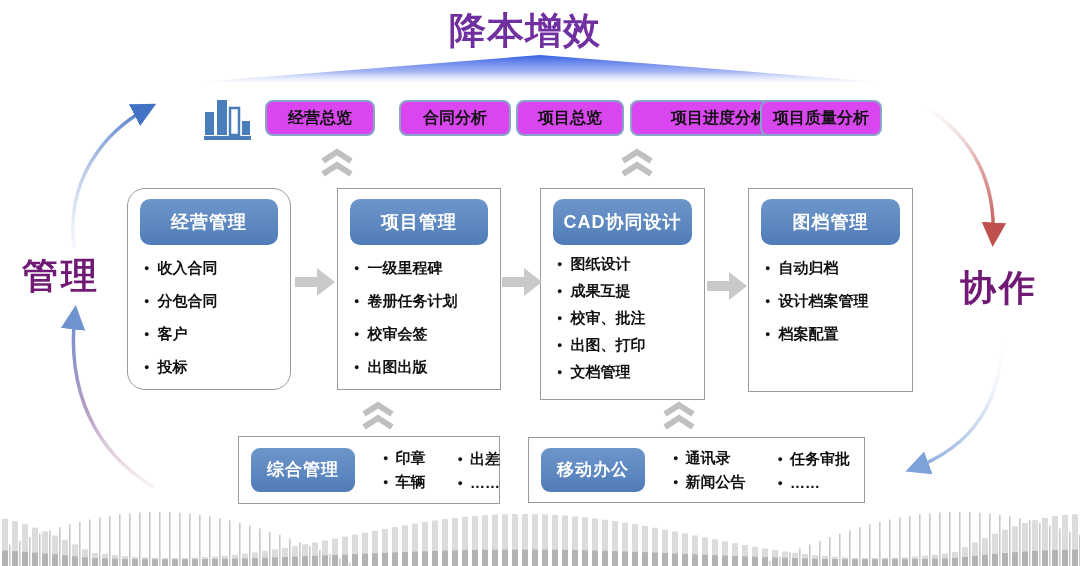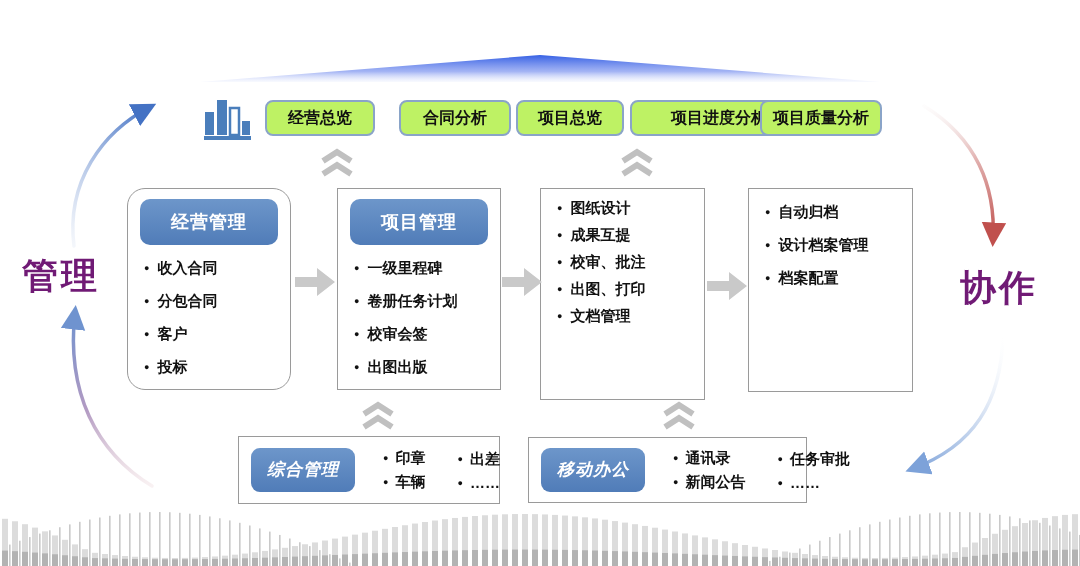--- a/index.html
+++ b/index.html
@@ -9,21 +9,21 @@
   }
   .abs{position:absolute;}
   
   #page-title{
     left:385px;top:6px;width:280px;text-align:center;
     font-size:37px;font-weight:bold;color:#7030A0;letter-spacing:1px;
   }
   
   .chip{
     top:100px;height:32px;line-height:32px;text-align:center;
-    border:2px solid #8aa4c8;border-radius:8px;background:#bef264;
+    border:2px solid #8aa4c8;border-radius:8px;background:#d946ef;
     font-size:16px;font-weight:bold;color:#111;
   }
   
   .chev{position:absolute;width:36px;height:30px;}
   
   .mbox{
     position:absolute;background:#fff;border:1px solid #9a9a9a;
     box-sizing:border-box;
   }
   .mhead{
@@ -46,21 +46,21 @@
   
   .side-label{font-size:36px;font-weight:bold;color:#701a75;letter-spacing:3px;}
   
   .bbox{
     position:absolute;background:#fff;border:1px solid #9a9a9a;box-sizing:border-box;
     display:flex;align-items:center;padding:0 12px;gap:24px;
   }
   .bhead{
     flex:none;width:104px;height:44px;line-height:44px;text-align:center;
     background:linear-gradient(#6d96ca,#507cb8);border-radius:9px;
-    color:#fff;font-size:17px;font-weight:bold;letter-spacing:1px;font-style:italic;
+    color:#fff;font-size:17px;font-weight:bold;letter-spacing:1px;
   }
   .blist{list-style:none;margin:4px;padding:0;}
   .blist li{font-size:15px;font-weight:600;color:#111;margin:5px 0;white-space:nowrap;}
   .blist li::before{content:"●";font-size:9px;margin-right:7px;position:relative;top:-2px;}
   svg{display:block;}
 </style>
 </head>
 <body>
 
 <div id="stage">
@@ -98,20 +98,21 @@
       <marker id="mLight" markerWidth="8" markerHeight="8" refX="5" refY="3.5" orient="auto">
         <path d="M0,0 L7,3.5 L0,7 Z" fill="#7DA2D9"></path>
       </marker>
     </defs>
     <path d="M74 246 C66 182 102 132 150 107" fill="none" stroke="url(#gLT)" stroke-width="3.5" stroke-linecap="round" marker-end="url(#mBlue)"></path>
     <path d="M152 486 C96 452 66 392 75 312" fill="none" stroke="url(#gLB)" stroke-width="3.5" stroke-linecap="round" marker-end="url(#mSteel)"></path>
     <path d="M924 106 C976 138 996 186 993 240" fill="none" stroke="url(#gRT)" stroke-width="3.5" stroke-linecap="round" marker-end="url(#mRed)"></path>
     <path d="M1003 336 C1001 402 974 446 912 469" fill="none" stroke="url(#gRB)" stroke-width="3.5" stroke-linecap="round" marker-end="url(#mLight)"></path>
   </svg>
 
+  <div id="page-title" class="abs">降本增效</div>
 
   <svg class="abs" style="left:200px;top:52px;" width="680" height="36" viewBox="0 0 680 36">
     <defs>
       <linearGradient id="roofG" gradientUnits="userSpaceOnUse" x1="0" y1="2" x2="0" y2="34">
         <stop offset="0" stop-color="#2E5BE3"></stop>
         <stop offset="0.55" stop-color="#5a78eb" stop-opacity="0.55"></stop>
         <stop offset="1" stop-color="#ffffff" stop-opacity="0"></stop>
       </linearGradient>
     </defs>
     <polygon points="0,30 340,3 680,30" fill="url(#roofG)"></polygon>
@@ -154,30 +155,32 @@
     <div class="mhead">项目管理</div>
     <ul class="mlist">
         <li>一级里程碑</li>
         <li>卷册任务计划</li>
         <li>校审会签</li>
         <li>出图出版</li>
       </ul>
   </div>
 
   <div class="mbox" style="left:540px;top:188px;width:165px;height:212px;">
+    <div class="mhead">CAD协同设计</div>
     <ul class="mlist tight">
         <li>图纸设计</li>
         <li>成果互提</li>
         <li>校审、批注</li>
         <li>出图、打印</li>
         <li>文档管理</li>
       </ul>
   </div>
 
   <div class="mbox" style="left:748px;top:188px;width:165px;height:204px;">
+    <div class="mhead">图档管理</div>
     <ul class="mlist">
         <li>自动归档</li>
         <li>设计档案管理</li>
         <li>档案配置</li>
       </ul>
   </div>
 
   <div class="flow-arrow" style="left:295px;top:268px;"></div>
   <div class="flow-arrow" style="left:502px;top:268px;"></div>
   <div class="flow-arrow" style="left:707px;top:272px;"></div>
@@ -199,21 +202,21 @@
     <ul class="blist">
         <li>印章</li>
         <li>车辆</li>
       </ul>
     <ul class="blist">
         <li>出差</li>
         <li>……</li>
       </ul>
   </div>
 
-  <div class="bbox" style="left:528px;top:437px;width:279px;height:66px;">
+  <div class="bbox" style="left:528px;top:437px;width:337px;height:66px;">
     <div class="bhead">移动办公</div>
     <ul class="blist">
         <li>通讯录</li>
         <li>新闻公告</li>
       </ul>
     <ul class="blist">
         <li>任务审批</li>
         <li>……</li>
       </ul>
   </div>

